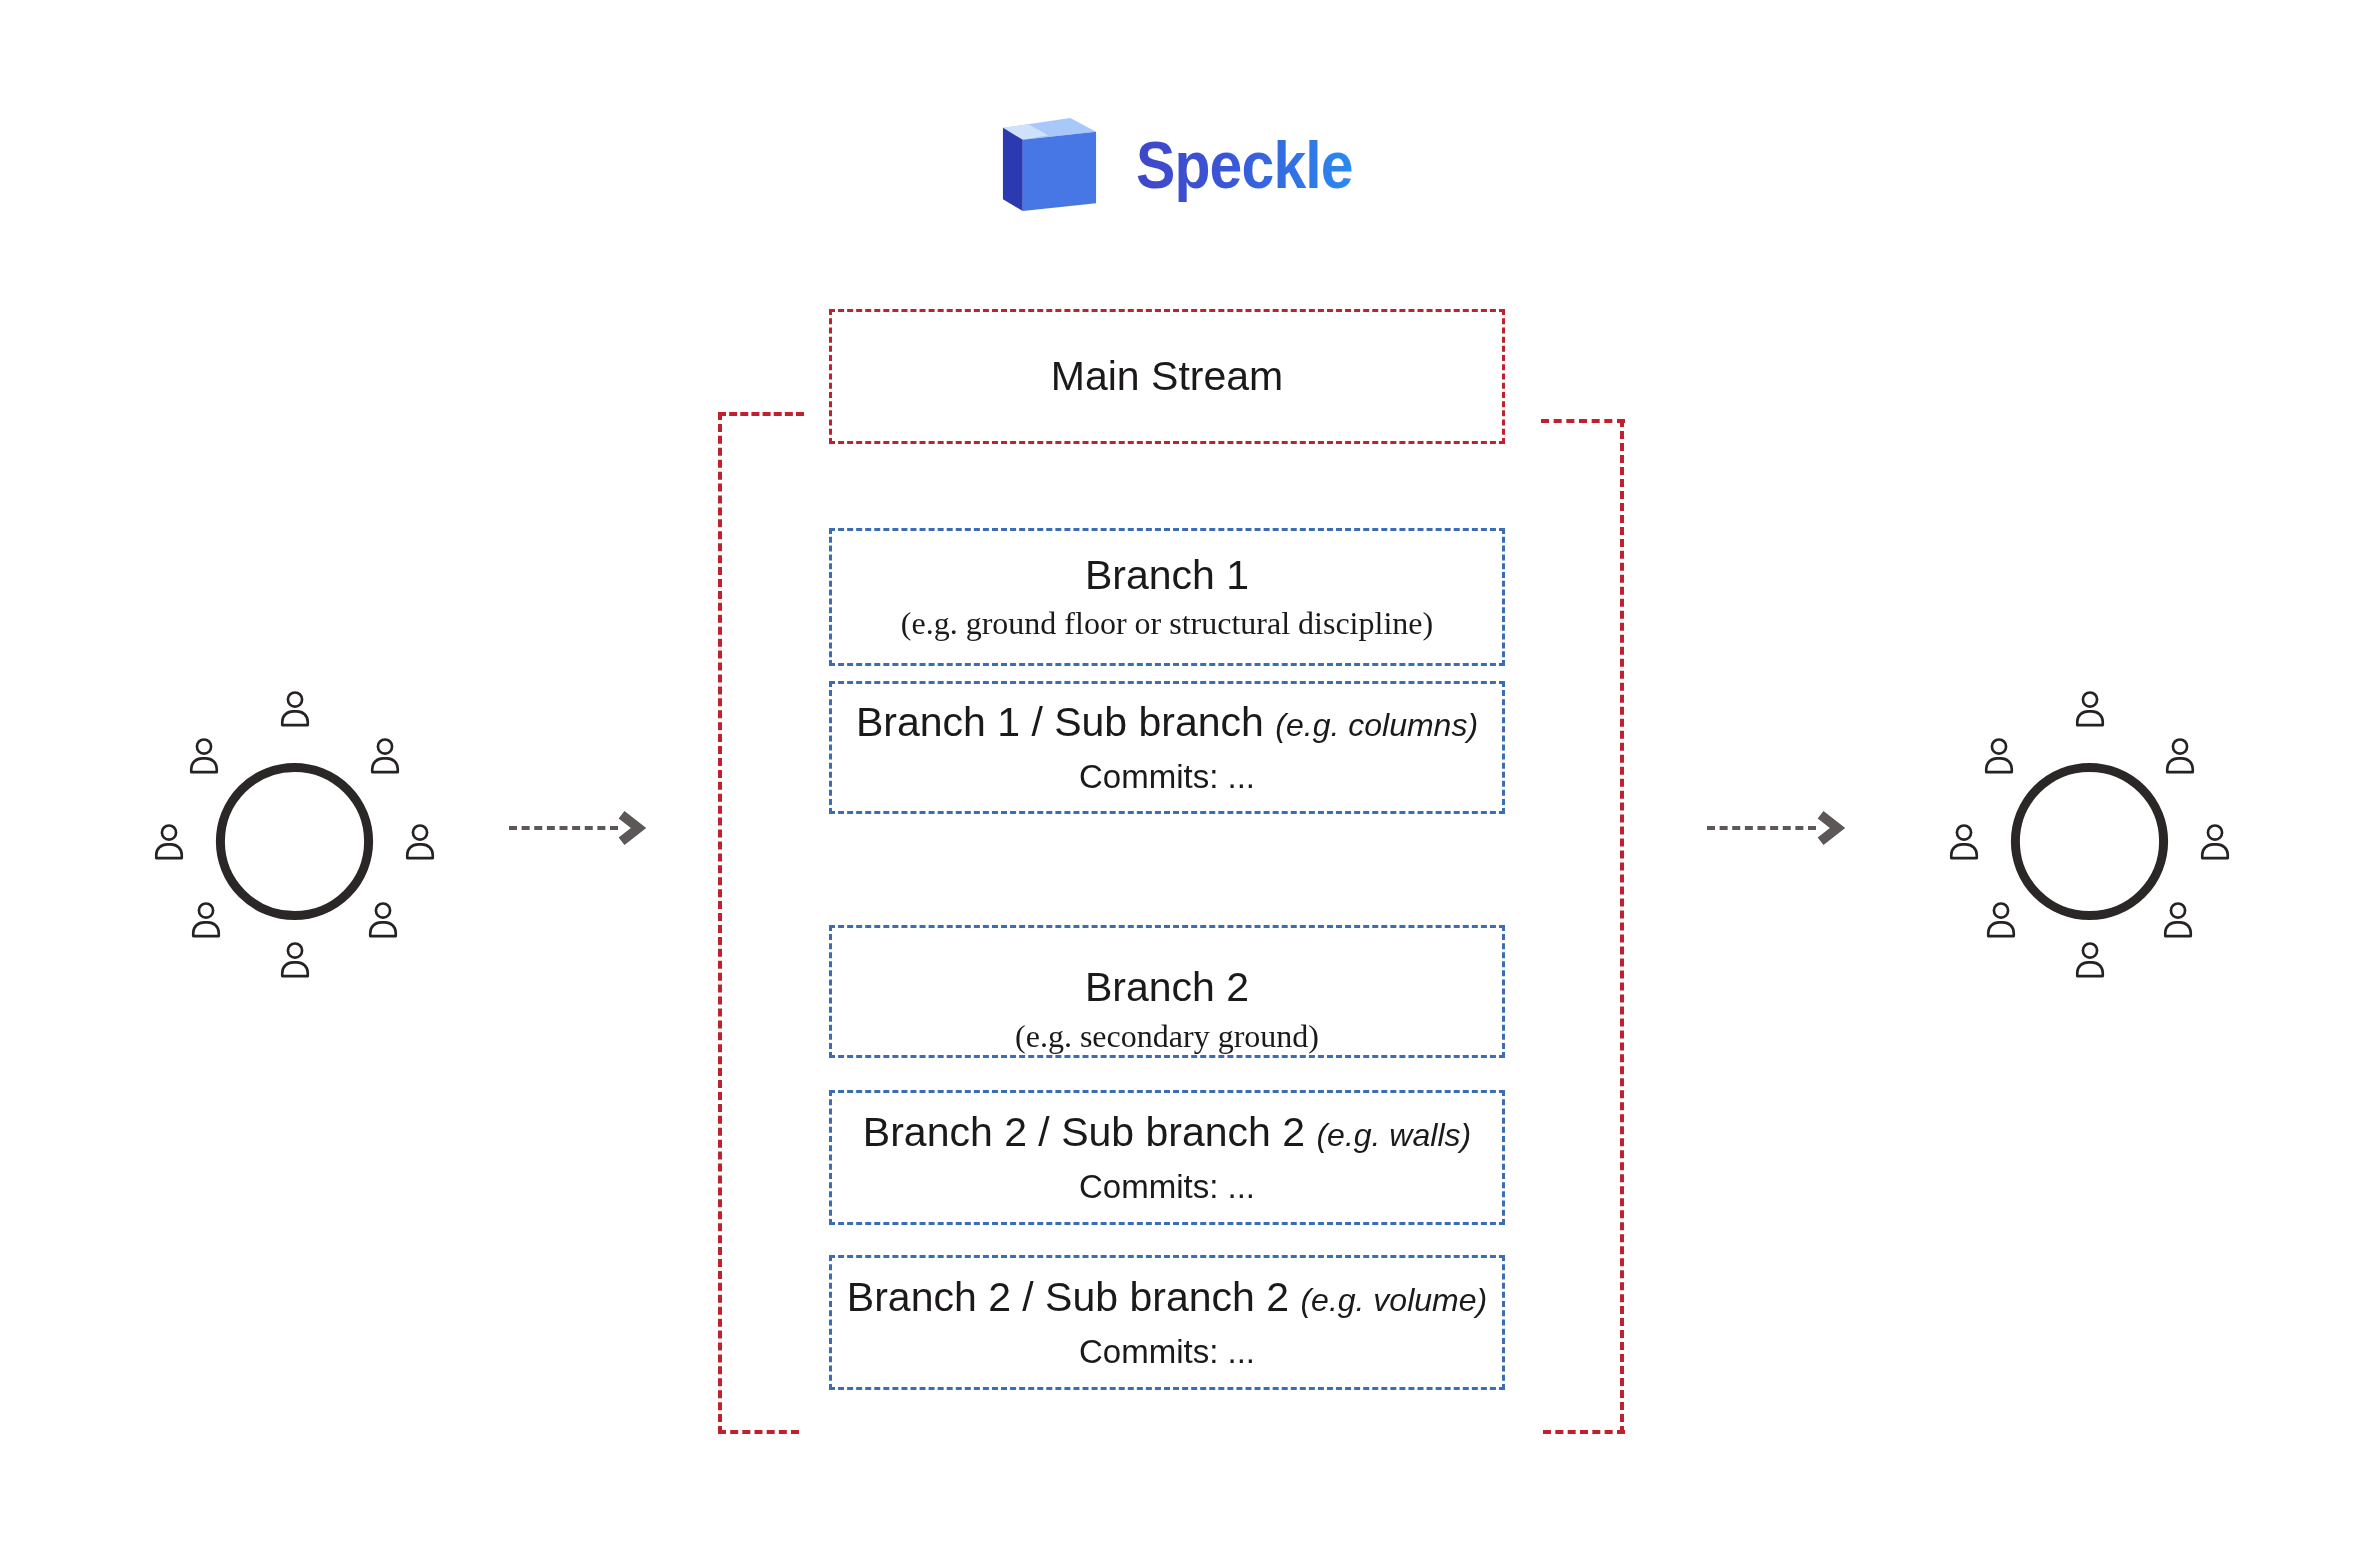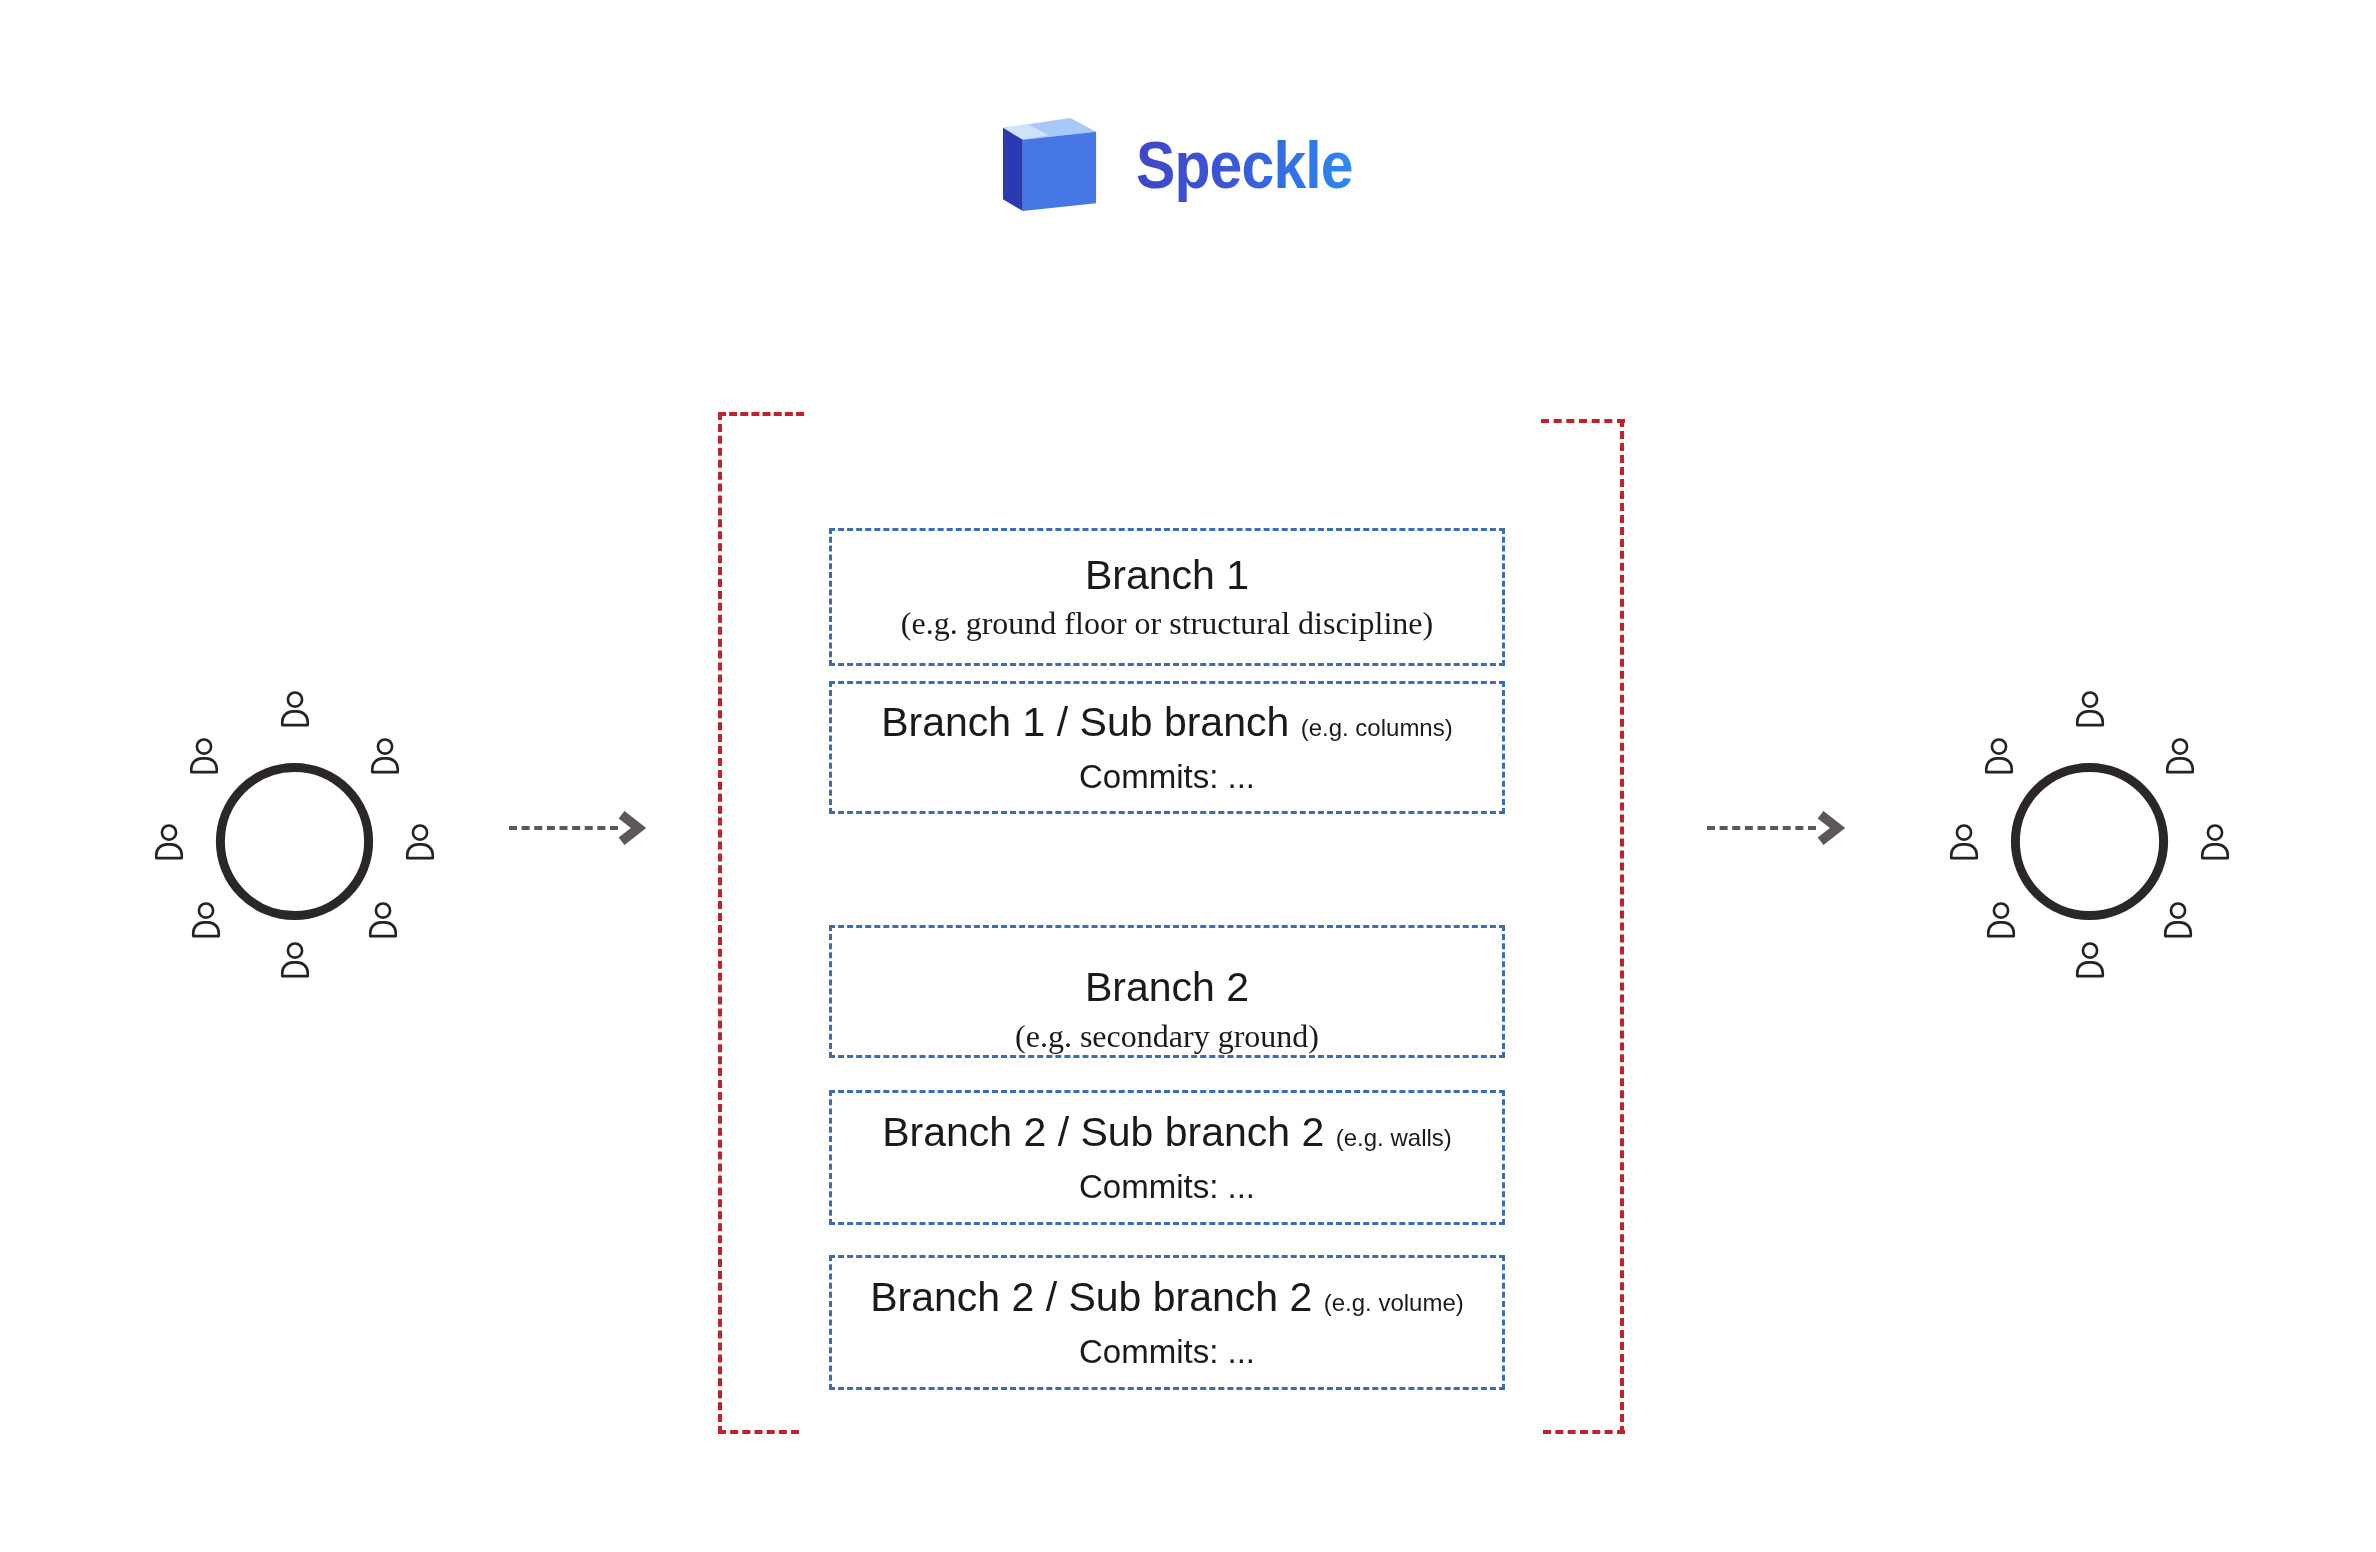--- a/index.html
+++ b/index.html
@@ -41,21 +41,21 @@
     flex-direction: column;
     align-items: center;
     justify-content: center;
     text-align: center;
     background: #ffffff;
   }
   .box.stream  { border: 3.8px dashed #c1212f; }
   .box.branch  { border: 3.8px dashed #3a6db6; }
 
   .box-title   { font-size: 41px; line-height: 1.15; white-space: nowrap; }
-  .box-note    { font-size: 24px; }
+  .box-note    { font-size: 32px; font-style: italic; }
   .box-sub     { font-size: 32px; margin-top: 6.7px; white-space: nowrap; font-family: Liberation Serif, serif; }
   .box-commits { font-size: 33px; margin-top: 11.4px; }
 
   #main-stream   { top: 309px;  height: 135px; }
   #branch1       { top: 528px;  height: 138px; }
   #branch1-sub   { top: 681px;  height: 133px; }
   #branch2       { top: 925px;  height: 133px; justify-content: flex-end; }
   #branch2-sub1  { top: 1090px; height: 135px; }
   #branch2-sub2  { top: 1255px; height: 135px; }
 
@@ -101,20 +101,23 @@
   <div class="logo">
     <svg class="cube" viewBox="0 0 106 106" aria-hidden="true">
       <polygon points="6,16 74,6 100,20 26,28" fill="#a7c8f8"></polygon>
       <polygon points="6,16 32,12.5 52,23.5 26,28" fill="#cfe2fc"></polygon>
       <polygon points="6,16 26,28 26,100 6,88" fill="#2c3ab1"></polygon>
       <polygon points="26,28 100,20 100,92 26,100" fill="#4677e4"></polygon>
     </svg>
     <div class="wordmark">Speckle</div>
   </div>
 
+  <div class="box stream" id="main-stream">
+    <div class="box-title">Main Stream</div>
+  </div>
 
   <div class="box branch" id="branch1">
     <div class="box-title">Branch 1</div>
     <div class="box-sub">(e.g. ground floor or structural discipline)</div>
   </div>
 
   <div class="box branch" id="branch1-sub">
     <div class="box-title"><span>Branch 1 / Sub branch</span> <span class="box-note">(e.g. columns)</span></div>
     <div class="box-commits">Commits: ...</div>
   </div>

